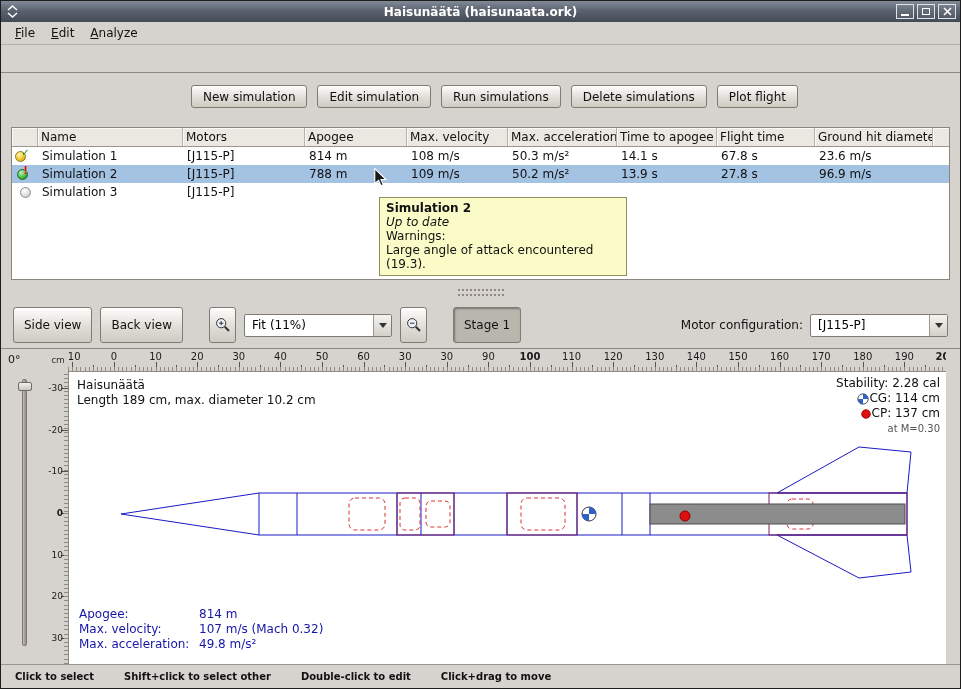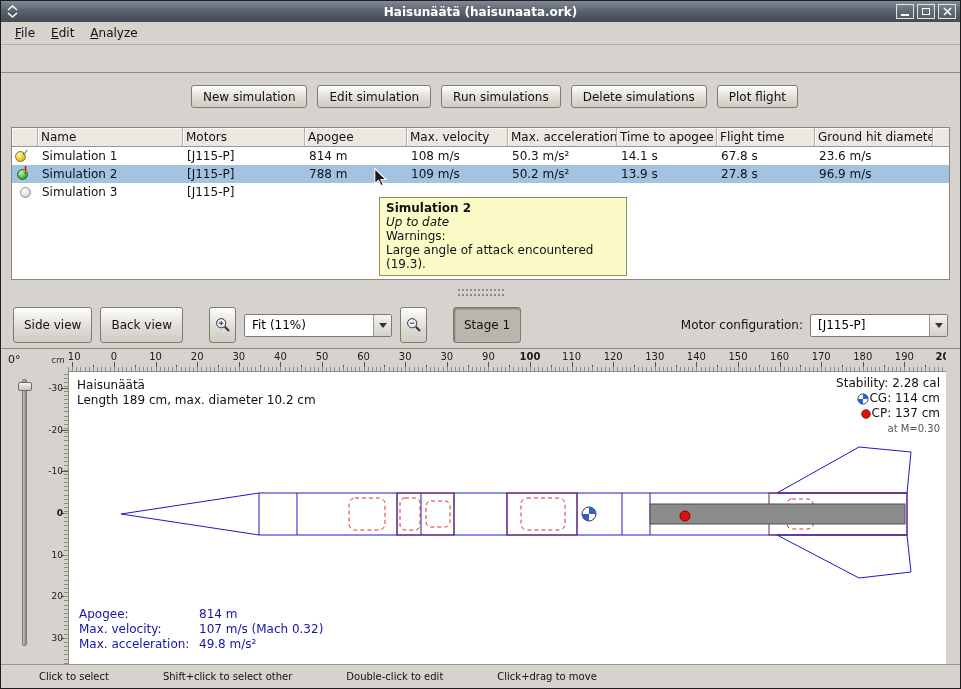--- a/index.html
+++ b/index.html
@@ -108,21 +108,21 @@
   .r-out{ fill:none; stroke:var(--rocket_blue); stroke-width:1; }
   .r-pur{ fill:none; stroke:#7a2060; stroke-width:1; }
   .r-red{ fill:none; stroke:var(--component_red); stroke-width:1; stroke-dasharray:4 3; }
   .r-motor{ fill:var(--motor_gray); stroke:#4d4d4d; stroke-width:1; }
   .r-cg-w{ fill:#fff; stroke:#333; stroke-width:1; }
   .r-cg-b{ fill:#3060c8; stroke:none; }
   .r-cp{ fill:var(--cp_red); stroke:#8a0000; stroke-width:1; }
 
   
   .statusbar{ position:absolute; left:0; right:0; bottom:0; height:24px; border-top:1px solid #9a968e; background:#d6d3ce; display:flex; align-items:center; gap:30px; padding:0 14px; }
-  .hint{ font-size:10px; font-weight:normal; color:#111; white-space:nowrap;margin-left:24px; }
+  .hint{ font-size:10px; font-weight:bold; color:#111; white-space:nowrap; }
 </style>
 </head>
 <body>
 
 <div class="window">
 
   <div class="titlebar">
     <span class="win-icon">
       <svg width="13" height="13" viewBox="0 0 13 13">
           <path d="M2,5 L6.5,1 L11,5 M2,8 L6.5,12 L11,8" stroke="#fff" fill="none" stroke-width="1.5"></path>

